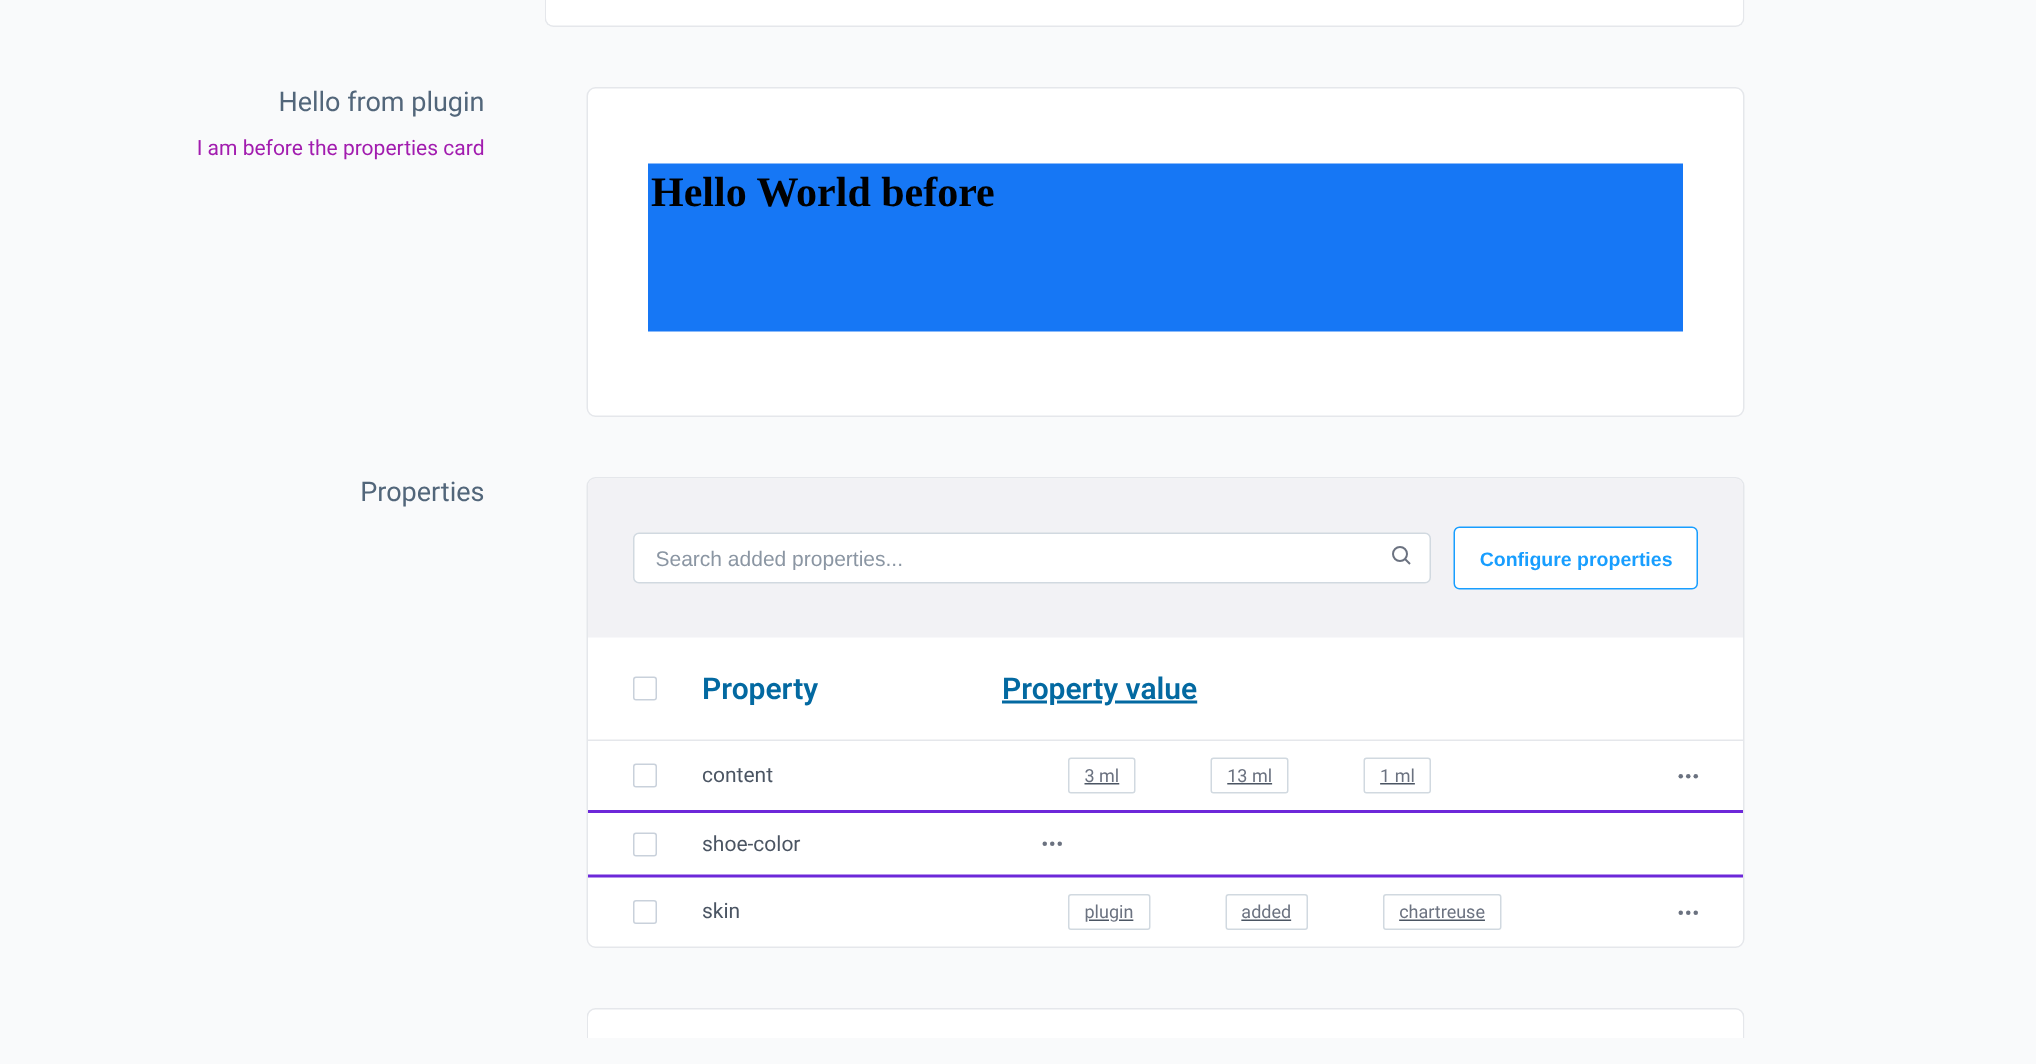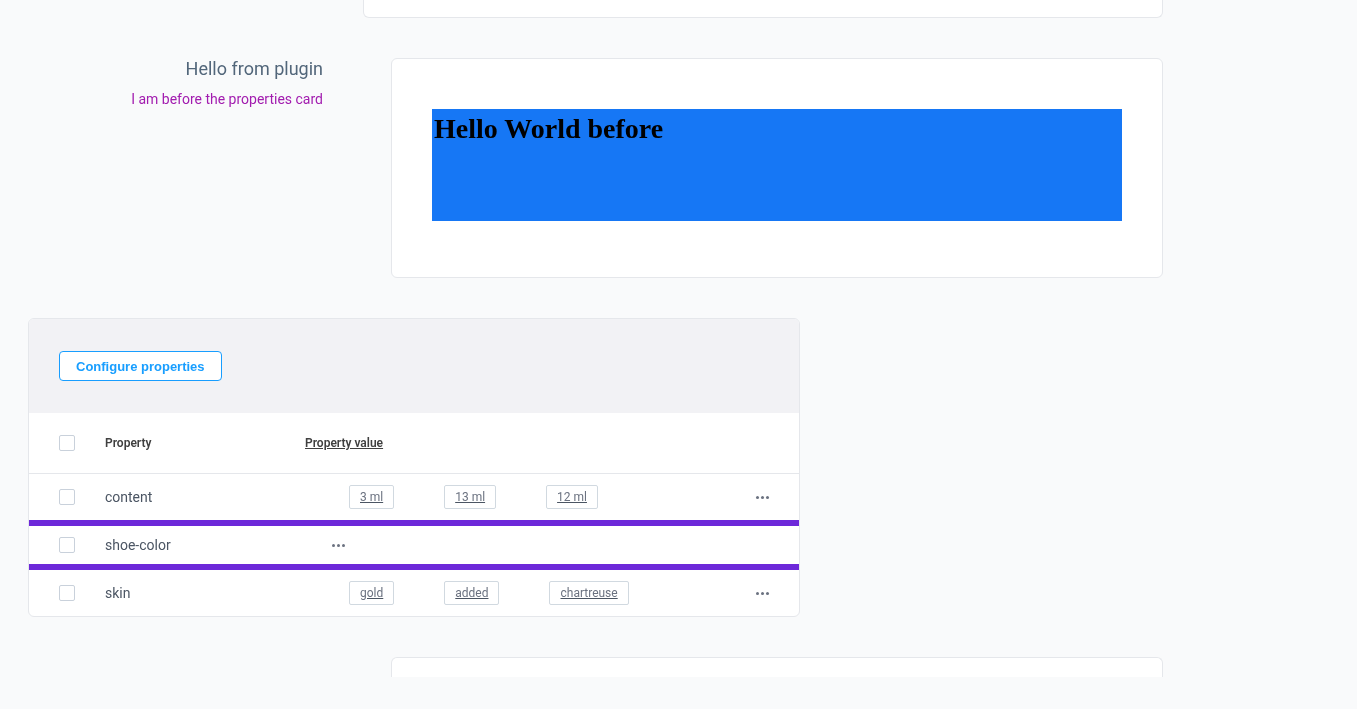--- a/index.html
+++ b/index.html
@@ -94,53 +94,53 @@
     }
     .search-input::placeholder { color: #8b96a3; }
     .search-icon {
       position: absolute;
       right: 12px;
       top: 50%;
       transform: translateY(-50%);
       pointer-events: none;
     }
     .config-btn {
-      height: 30px;
+      height: 42px;
       padding: 0 16px;
       border: 1px solid #189eff;
       background: #fff;
       color: #189eff;
       border-radius: 4px;
       font-size: 13px;
       font-weight: 600;
       cursor: pointer;
     }
     .table {
       width: 100%;
     }
     .thead {
       display: flex;
       align-items: center;
       padding: 22px 30px;
       border-bottom: 1px solid #e5e7eb;
     }
     .th {
       font-weight: 600;
-      color: #404040;
-      font-size: 12px;
+      color: #0369a1;
+      font-size: 20px;
     }
     .col-check { width: 46px; display: flex; align-items: center; }
     .col-prop { width: 200px; }
     .col-val { flex: 1; text-decoration: underline; }
     .col-act { width: 40px; display: flex; justify-content: flex-end; }
     .tr {
       display: flex;
       align-items: center;
       padding: 11px 30px;
-      border-bottom: 6px solid #6d28d9;
+      border-bottom: 2px solid #6d28d9;
       min-height: 43px;
     }
     .tr:last-child { border-bottom: none; }
     .checkbox {
       width: 16px;
       height: 16px;
       border: 1.5px solid #c9d1db;
       border-radius: 2px;
       cursor: pointer;
       background: #fff;
@@ -199,23 +199,35 @@
     <div class="card-col">
       <div class="card plugin-card">
         <div class="blue-box">
           <h1>Hello World before</h1>
         </div>
       </div>
     </div>
   </div>
 
   <div class="row">
+    <div class="label-col">
+      <h2>Properties</h2>
+    </div>
     <div class="card-col">
       <div class="card properties-card">
         <div class="properties-header">
+          <div class="search-wrap">
+            <input class="search-input" type="text" placeholder="Search added properties..." style="">
+            <span class="search-icon">
+              <svg width="16" height="16" viewBox="0 0 24 24" fill="none" stroke="#6b7280" stroke-width="2">
+                <circle cx="11" cy="11" r="7"></circle>
+                  <line x1="21" y1="21" x2="16" y2="16"></line>
+              </svg>
+            </span>
+          </div>
           <button class="config-btn">Configure properties</button>
         </div>
         <div class="table">
           <div class="thead">
             <div class="col-check">
                 <div class="checkbox"></div>
               </div>
             <div class="col-prop th">Property</div>
             <div class="col-val th">Property value</div>
             <div class="col-act"></div>
@@ -223,21 +235,21 @@
 
           <div class="tr">
             <div class="col-check">
                 <div class="checkbox"></div>
               </div>
             <div class="col-prop">content</div>
             <div class="col-val">
                 <div class="tags">
               <span class="tag">3 ml</span>
               <span class="tag">13 ml</span>
-              <span class="tag">12 ml</span>
+              <span class="tag">1 ml</span>
             </div>
               </div>
             <div class="col-act">
                 <div class="action-btn">
                   <span></span>
                   <span></span>
                   <span></span>
                 </div>
               </div>
           </div>
@@ -257,21 +269,21 @@
           </div>
 
 
           <div class="tr">
             <div class="col-check">
                 <div class="checkbox"></div>
               </div>
             <div class="col-prop">skin</div>
             <div class="col-val">
                 <div class="tags">
-              <span class="tag">gold</span>
+              <span class="tag">plugin</span>
               <span class="tag">added</span>
               <span class="tag">chartreuse</span>
             </div>
               </div>
             <div class="col-act">
                 <div class="action-btn">
                   <span></span>
                   <span></span>
                   <span></span>
                 </div>

